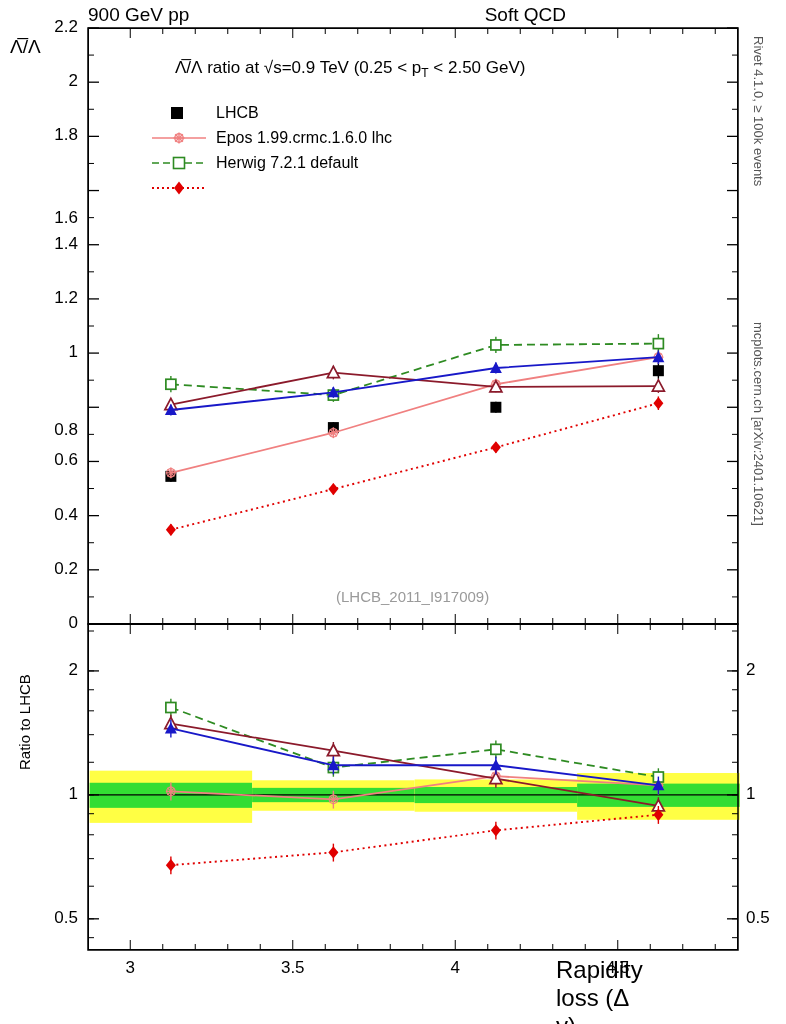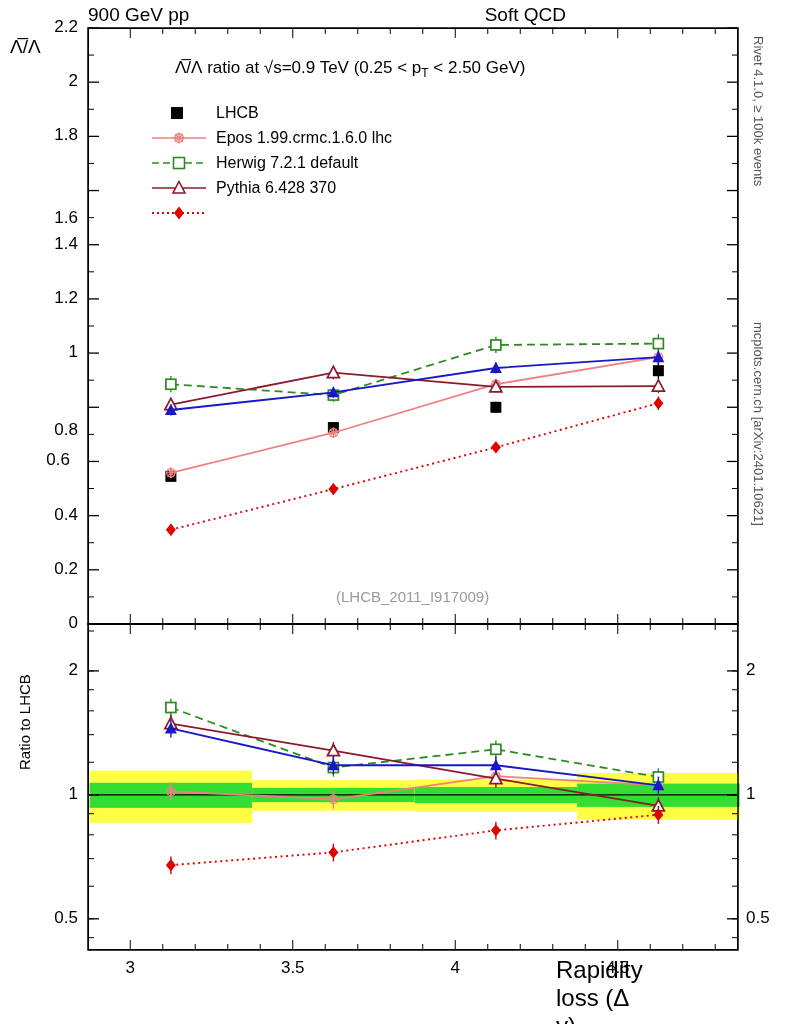--- a/index.html
+++ b/index.html
@@ -461,40 +461,31 @@
         <svg width="58" height="25">
           <line x1="2" y1="13" x2="56" y2="13" stroke="#2e8b22" stroke-width="1.6" stroke-dasharray="7,4"></line>
           <rect x="23.5" y="7.5" width="11" height="11" fill="#fff" stroke="#2e8b22" stroke-width="1.6"></rect>
         </svg>
       </span>
       <span class="leg-label">Herwig 7.2.1 default</span>
     </div>
     <div class="leg-row">
       <span class="leg-mark">
         <svg width="58" height="25">
-          <line x1="2" y1="13" x2="56" y2="13" stroke="#8b1a2b" stroke-width="1.6"></line>
-          <polygon points="29,6.5 35,18 23,18" fill="#fff" stroke="#8b1a2b" stroke-width="1.6"></polygon>
-        </svg>
-      </span>
-      <span class="leg-label">Pythia 6.428 370</span>
-    </div>
-    <div class="leg-row">
-      <span class="leg-mark">
-        <svg width="58" height="25">
           <line x1="2" y1="13" x2="56" y2="13" stroke="#e00000" stroke-width="1.8" stroke-dasharray="2,3"></line>
           <polygon points="29,6.5 34,13 29,19.5 24,13" fill="#e00000"></polygon>
         </svg>
       </span>
     </div>
   </div>
 
 <div class="ylab" style="left: 32px; top: 613px;">0</div>
     <div class="ylab" style="left: 32px; top: 558.818px;">0.2</div>
     <div class="ylab" style="left: 32px; top: 504.636px;">0.4</div>
-    <div class="ylab" style="left: 24px; top: 450.455px;">0.6</div>
+    <div class="ylab" style="left: 32px; top: 450.455px;">0.6</div>
     <div class="ylab" style="left: 32px; top: 396.273px; margin-top: 24px;">0.8</div>
     <div class="ylab" style="left: 32px; top: 342.091px;">1</div>
     <div class="ylab" style="left: 32px; top: 287.909px;">1.2</div>
     <div class="ylab" style="left: 32px; top: 233.727px;">1.4</div>
     <div class="ylab" style="left: 32px; top: 179.545px; margin-top: 28px;">1.6</div>
     <div class="ylab" style="left: 32px; top: 125.364px;">1.8</div>
     <div class="ylab" style="left: 32px; top: 71.1818px;">2</div>
     <div class="ylab" style="left: 32px; top: 17px;">2.2</div>
     <div class="ylab" style="left: 32px; top: 907.821px;">0.5</div>
     <div class="ylab-r" style="left: 746px; top: 907.821px;">0.5</div>

